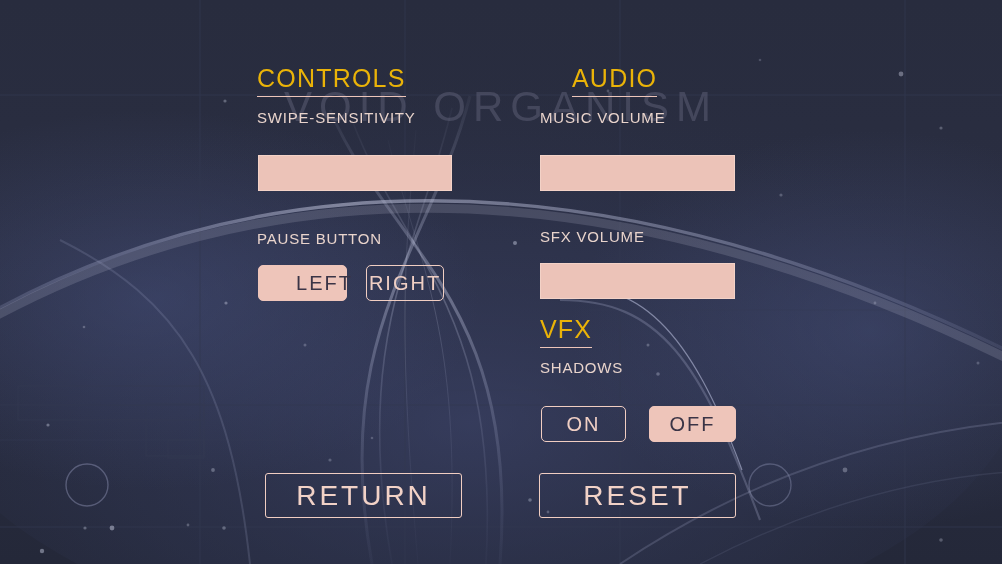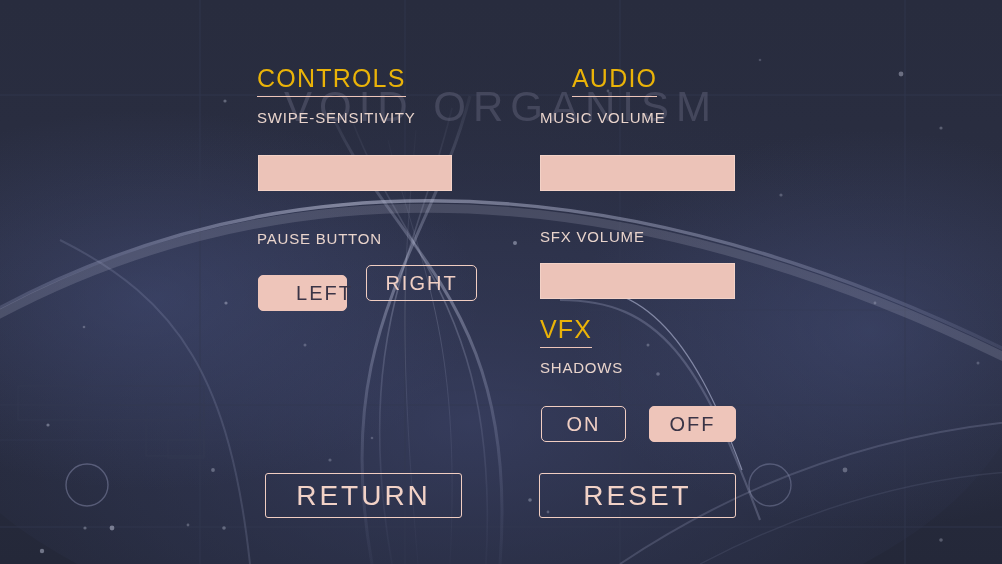--- a/index.html
+++ b/index.html
@@ -248,23 +248,23 @@
       <div class="section-head" style="left:0; top:66px;">CONTROLS</div>
 
       <div class="field-label" style="left:0; top:110px;">SWIPE-SENSITIVITY</div>
 
       <div class="slider" style="left:1px; top:155px; width:194px;">
         <div class="fill" style="width:100%;"></div>
       </div>
 
       <div class="field-label" style="left:0; top:231px;">PAUSE BUTTON</div>
 
-      <div class="tbtn selected" style="left:1px; top:275px; width:89px;padding-left:44px;">LEFT</div>
-
-      <div class="tbtn" style="left:109px; top:265px; width:111px;">RIGHT</div>
+      <div class="tbtn selected" style="left:1px; top:265px; width:89px;padding-left:44px;">LEFT</div>
+
+      <div class="tbtn" style="left:109px; top:265px; width:78px;">RIGHT</div>
     </div>
 
     <div class="column" id="col-audio">
 
       <div class="section-head" style="left:0; top:66px;margin-left:32px;">AUDIO</div>
 
       <div class="field-label" style="left:0; top:110px;">MUSIC VOLUME</div>
 
       <div class="slider" style="left:0; top:155px; width:195px;">
         <div class="fill" style="width:100%;"></div>

